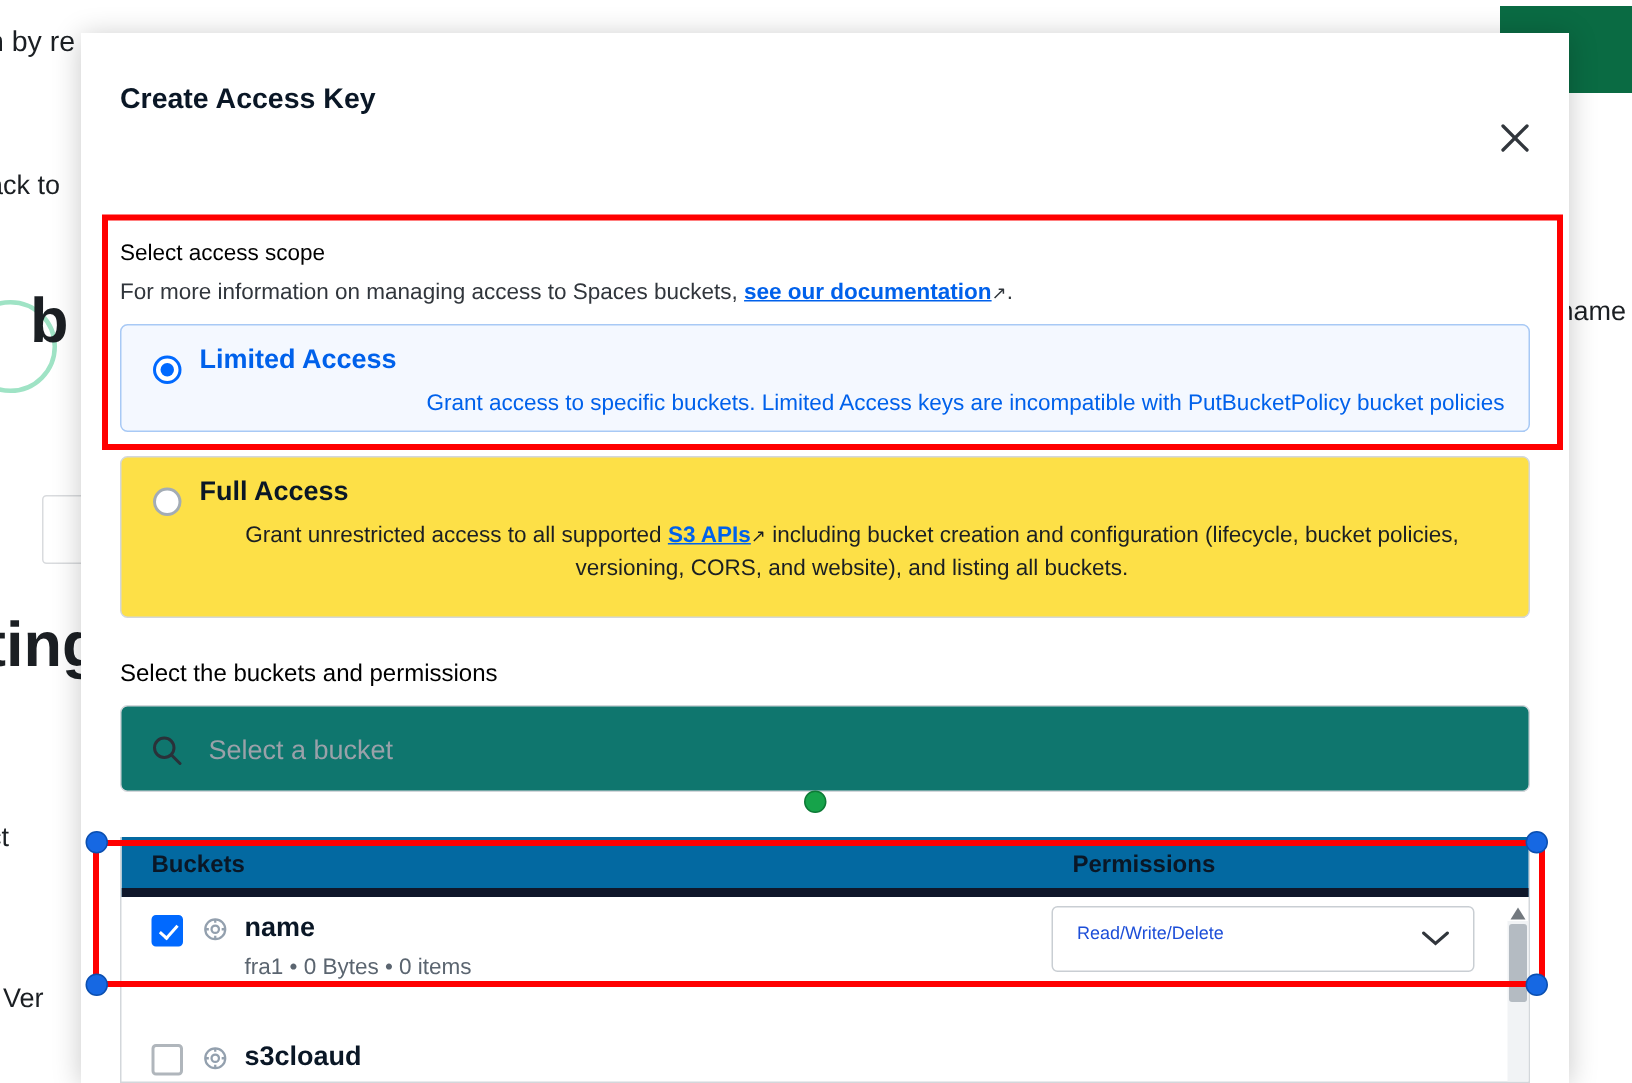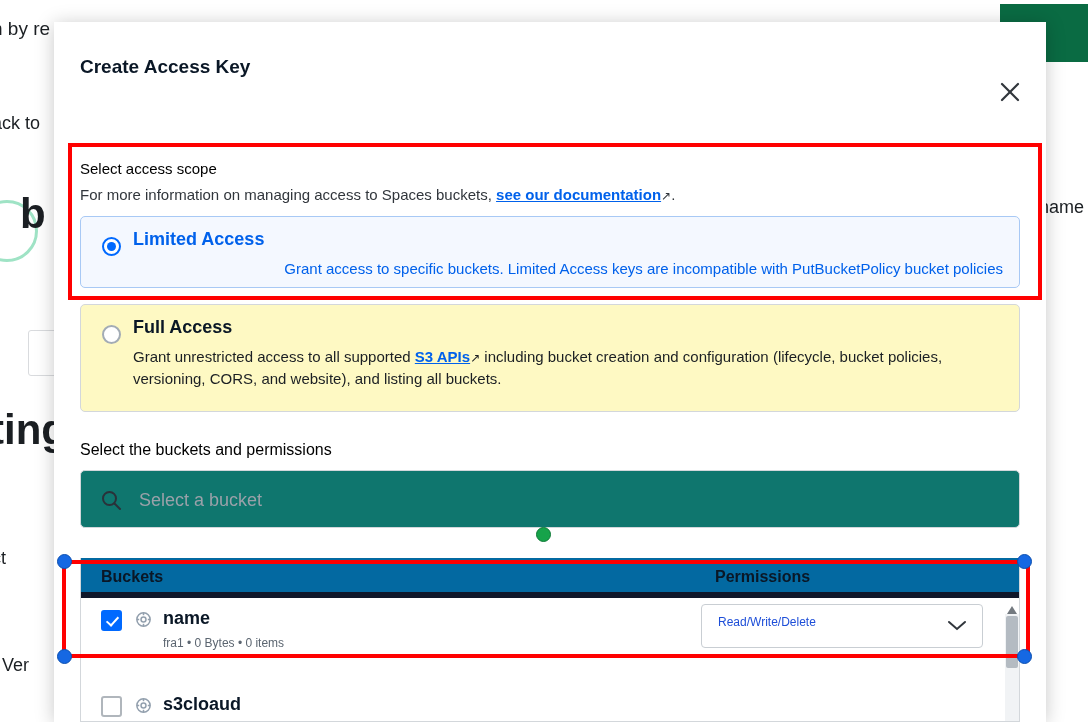--- a/index.html
+++ b/index.html
@@ -173,21 +173,21 @@
   .ext-arrow { font-size: 12px; }
 
   
   .opt-card {
     position: absolute;
     left: 26px;
     width: 940px;
     box-sizing: border-box;
     border: 1px solid #d3d7db;
     border-radius: 5px;
-    background: #fef9c3;
+    background: #fde047;
   }
   #opt-limited {
     top: 194px;
     height: 72px;
     border: 1px solid #a8c9f5;
     background: #f4f8ff;
   }
   #opt-full {
     top: 282px;
     height: 108px;
@@ -227,21 +227,21 @@
   #opt-full .opt-title { color: #0a1726; }
   .opt-desc {
     position: absolute;
     left: 52px;
     top: 41px;
     width: 870px;
     font-size: 15px;
     line-height: 1.45;
   }
   #opt-limited .opt-desc { color: #0061eb; text-align: right; }
-  #opt-full .opt-desc { color: #1b1f23; }
+  #opt-full .opt-desc { color: #1b1f23; text-align: center; }
   #opt-full .opt-desc a {
     color: #0061eb;
     font-weight: bold;
     text-decoration: underline;
   }
 
   
   .bucket-search {
     position: absolute;
     left: 26px;
@@ -360,21 +360,21 @@
     left: 82px;
     top: 10px;
     font-size: 18px;
     font-weight: bold;
     color: #0a1726;
   }
   .bucket-meta {
     position: absolute;
     left: 82px;
     top: 38px;
-    font-size: 12px;
+    font-size: 15px;
     color: #5b6570;
   }
   .perm-select {
     position: absolute;
     left: 620px;
     top: 6px;
     width: 282px;
     height: 44px;
     border: 1px solid #c9ced3;
     border-radius: 4px;

